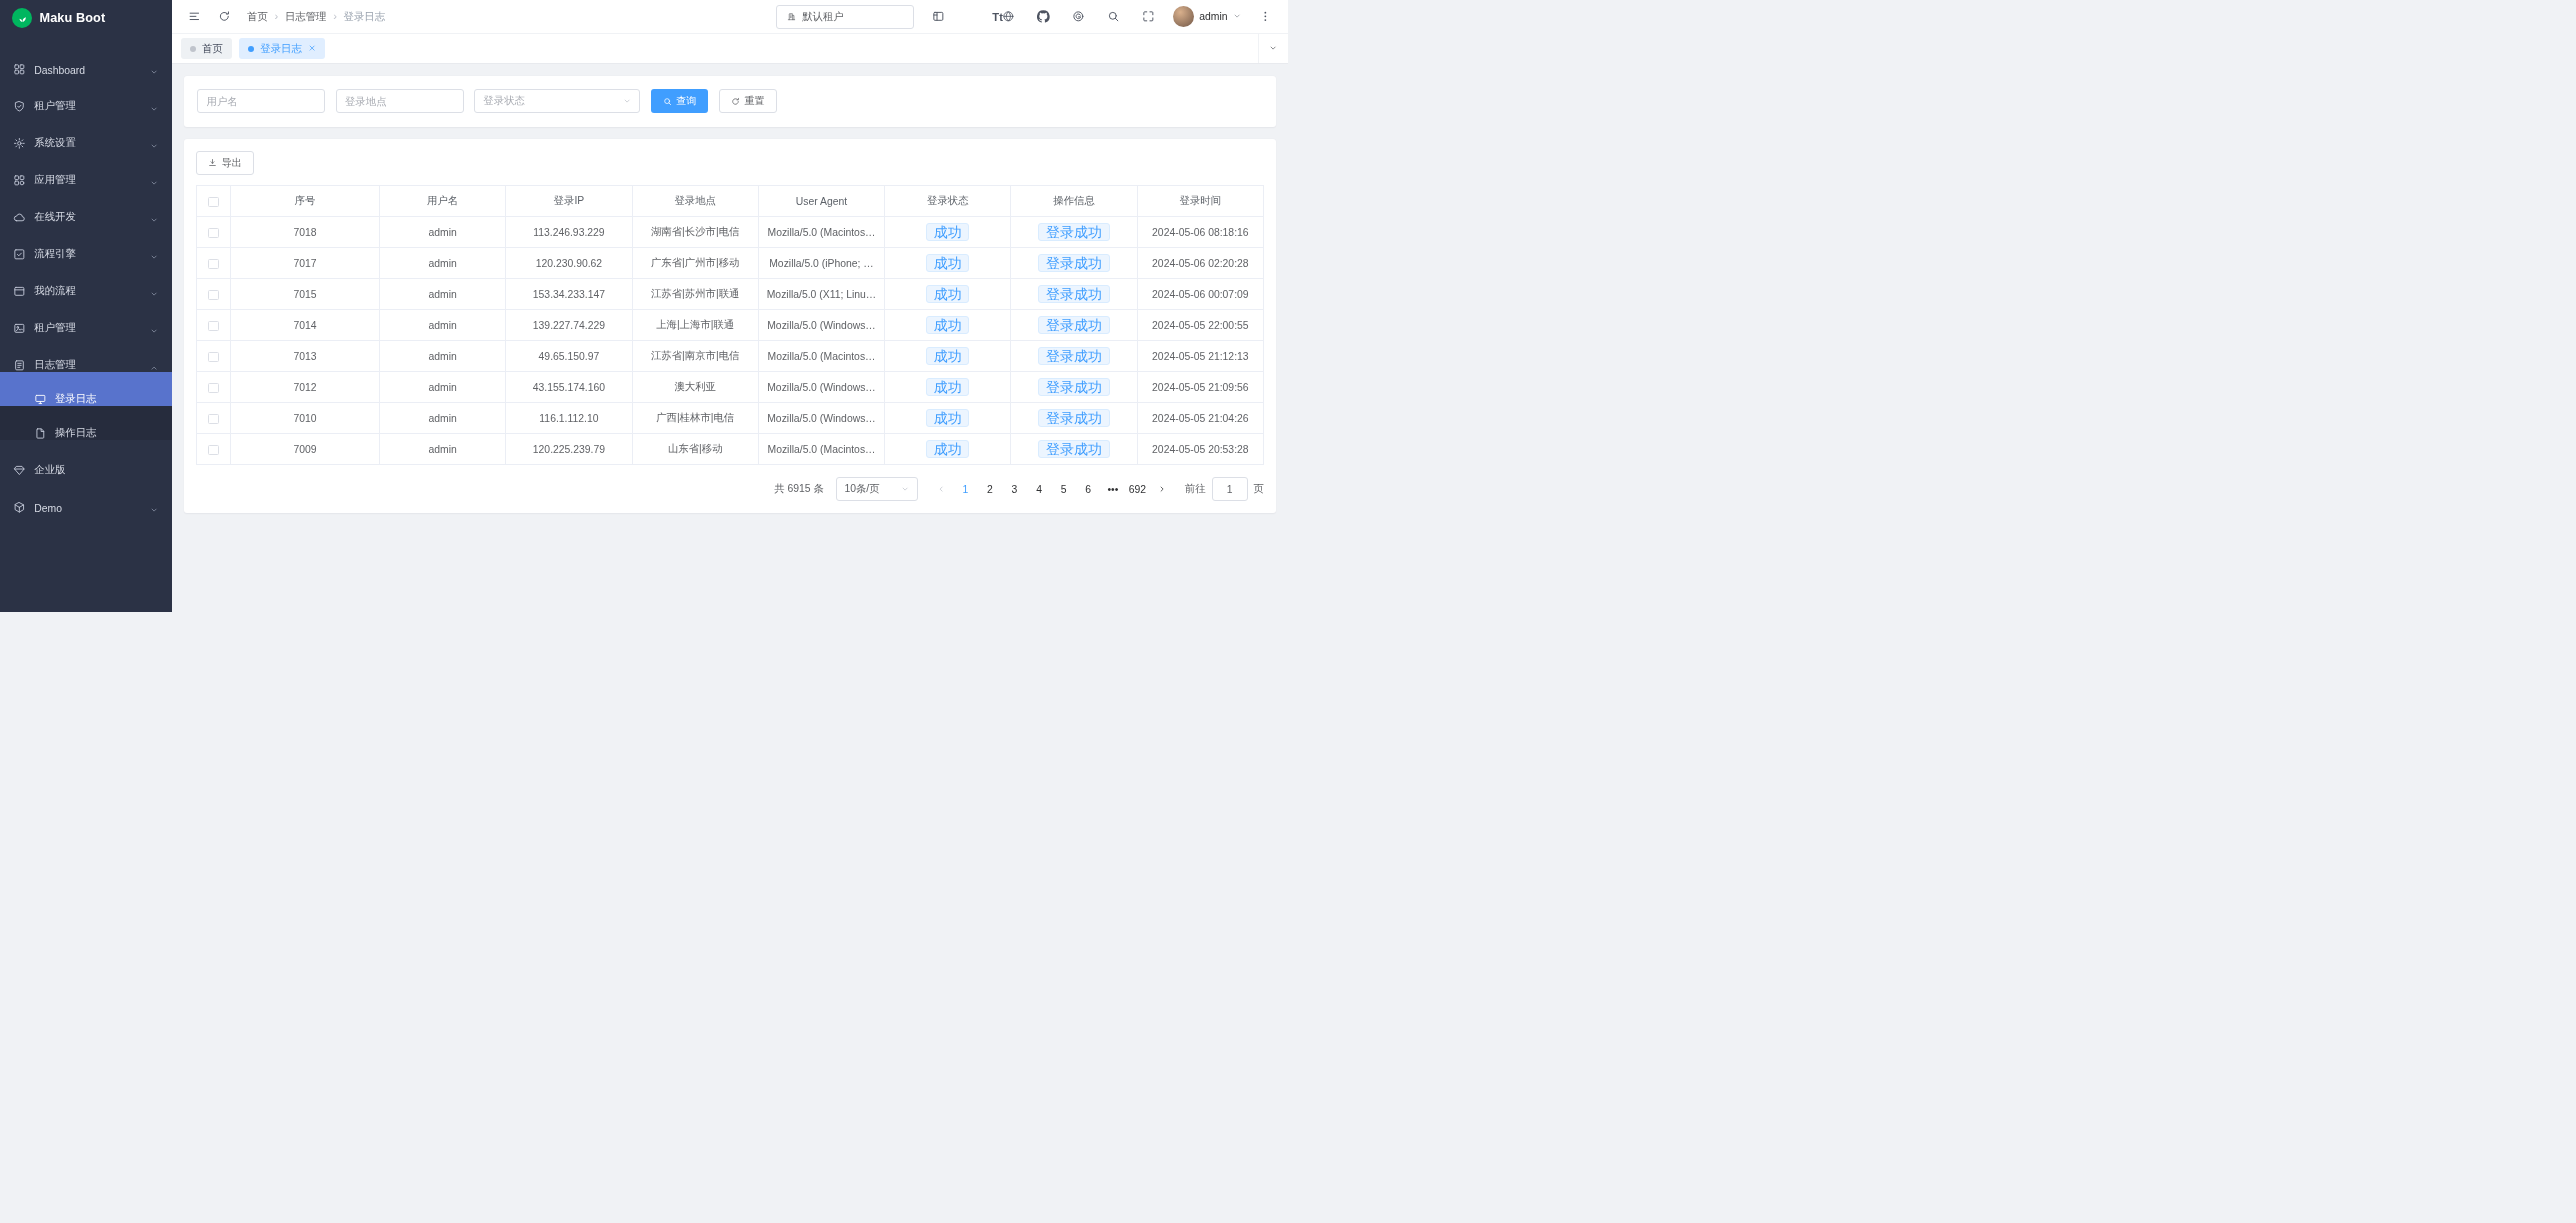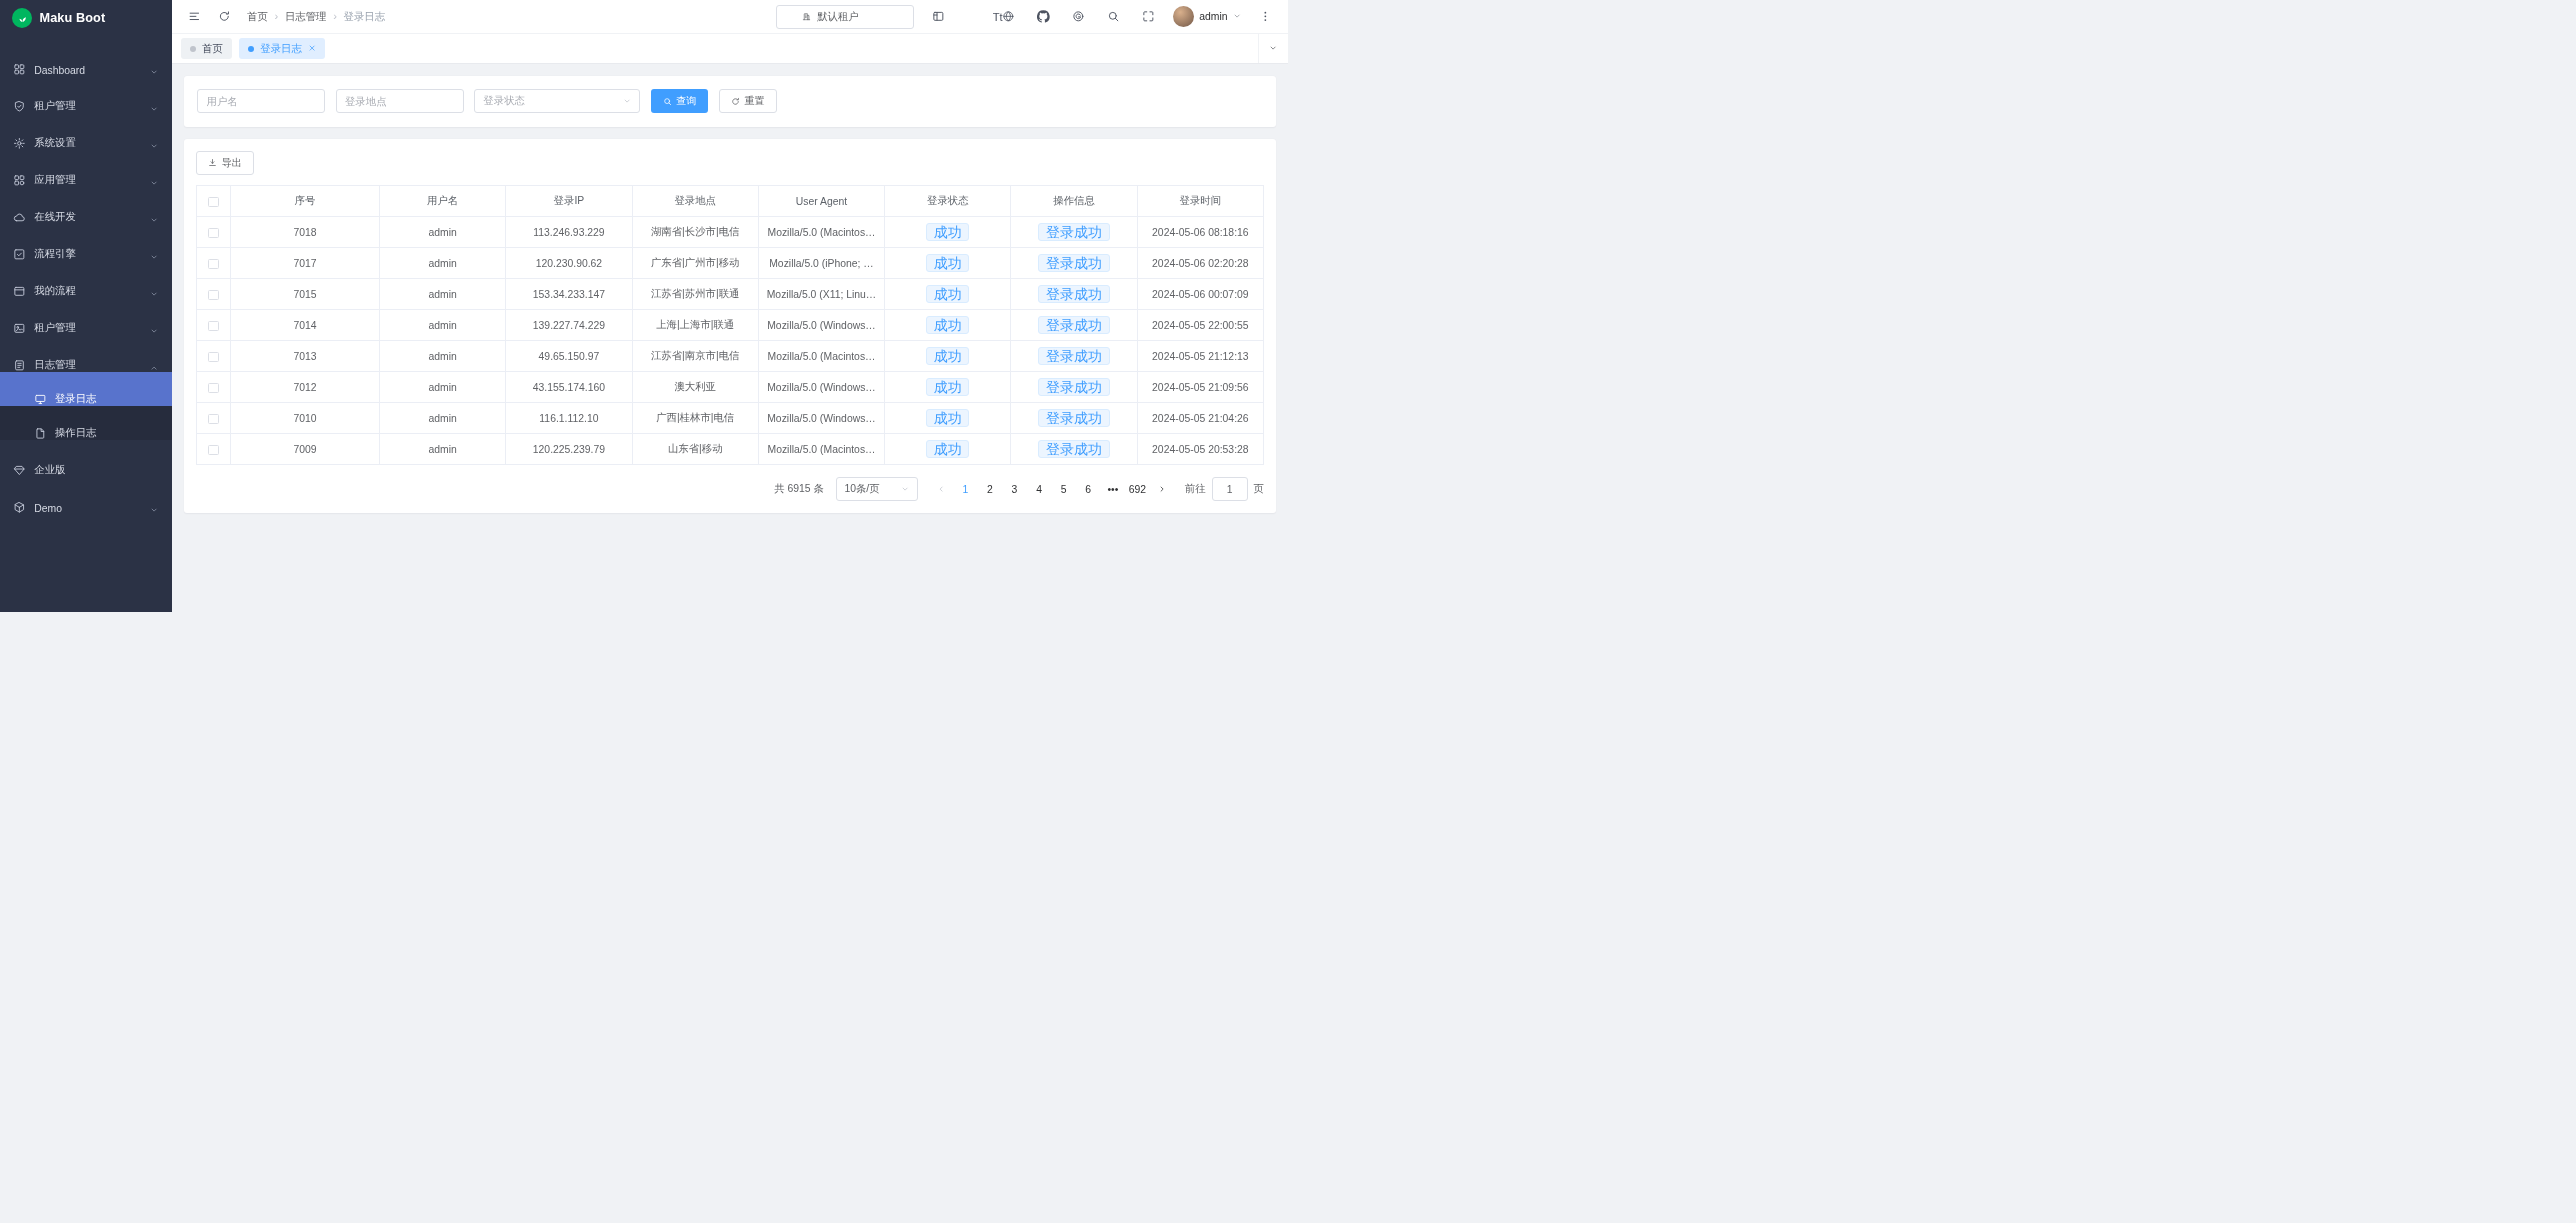--- a/index.html
+++ b/index.html
@@ -33,22 +33,22 @@
   
   .main { flex: 1; min-width: 0; display: flex; flex-direction: column; }
 
   
   .topbar { height: 34px; background: #fff; display: flex; align-items: center; padding: 0 12px; gap: 9px; border-bottom: 0.7px solid #f0f2f5; }
   .icon-btn { width: 21px; height: 21px; display: flex; align-items: center; justify-content: center; color: #4e5461; cursor: pointer; flex: none; }
   .breadcrumb { display: flex; align-items: center; gap: 6.7px; color: #606266; margin-left: 3px; white-space: nowrap; }
   .crumb-sep { color: #c0c4cc; font-size: 11.2px; line-height: 1; }
   .crumb.last { color: #97a0ac; }
   .topbar-right { margin-left: auto; display: flex; align-items: center; gap: 14px; }
-  .tenant-select { width: 138px; height: 24px; border: 0.7px solid #dcdfe6; border-radius: 3px; display: flex; align-items: center; gap: 6px; padding: 0 25px; color: #606266; background: #fff; cursor: pointer; }
-  .tt-label { font-weight: normal; font-size: 11.2px; color: #4e5461; margin-left: 48px; }
+  .tenant-select { width: 138px; height: 24px; border: 0.7px solid #dcdfe6; border-radius: 3px; display: flex; align-items: center; gap: 6px; padding: 0 10px; color: #606266; background: #fff; cursor: pointer; }
+  .tt-label { font-weight: bold; font-size: 11.2px; color: #4e5461; margin-left: 48px; }
   .avatar { width: 21px; height: 21px; border-radius: 50%; background: radial-gradient(circle at 35% 30%, #d9b08c, #8b6d58 75%); flex: none; }
   .user-menu { display: flex; align-items: center; gap: 5.2px; cursor: pointer; color: #303133; }
 
   
   .tabsbar { height: 30px; background: #fff; border-bottom: 0.7px solid #e8eaee; display: flex; align-items: center; padding: 0 0 0 9px; gap: 7.5px; }
   .tab { height: 21px; display: flex; align-items: center; gap: 6px; padding: 0 9px; border-radius: 3px; background: #eef1f4; color: #495060; cursor: pointer; white-space: nowrap; }
   .tab .dot { width: 6px; height: 6px; border-radius: 50%; background: #c0c4cc; flex: none; }
   .tab.active { background: #e0eeff; color: #409eff; }
   .tab.active .dot { background: #409eff; }
   .tab-close { display: flex; align-items: center; color: #409eff; cursor: pointer; }

